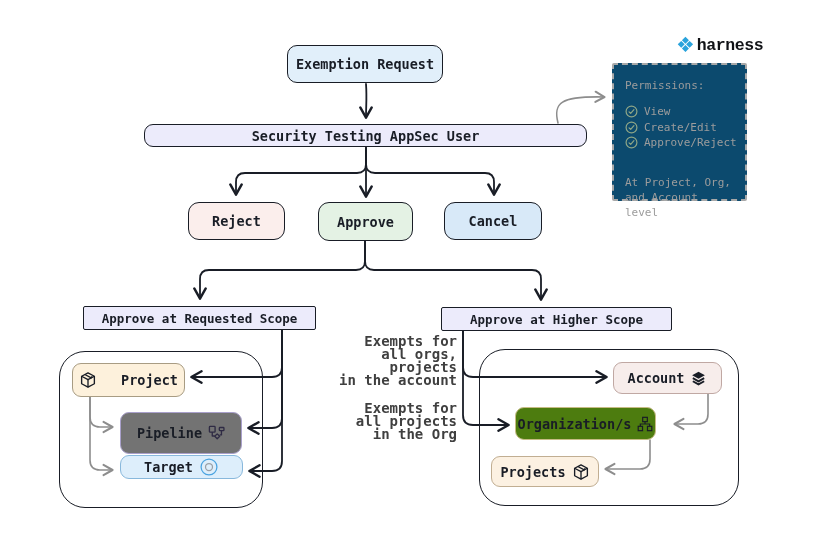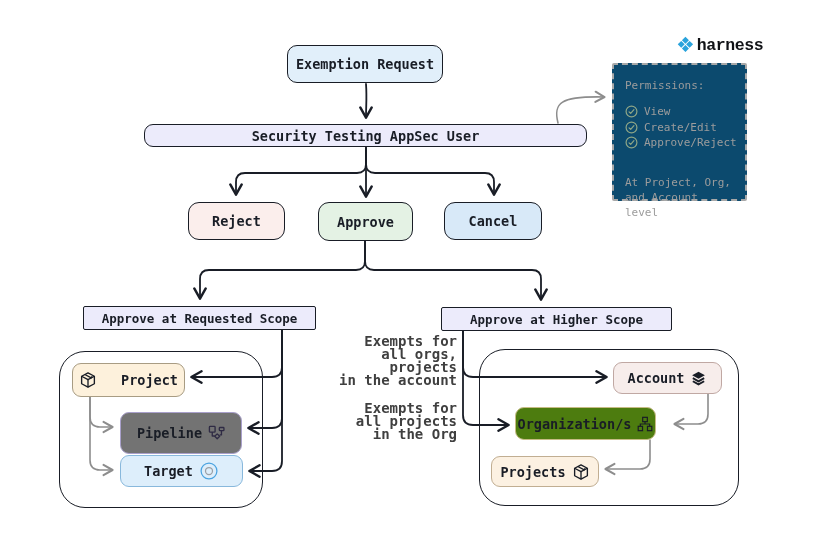--- a/index.html
+++ b/index.html
@@ -145,21 +145,21 @@
     <span>Pipeline</span>
     <svg width="17" height="17" viewBox="0 0 24 24" fill="none" stroke="#2f2b44" stroke-width="1.9" stroke-linejoin="round">
       <rect x="2" y="2" width="8" height="8" rx="1"></rect>
       <rect x="16" y="3.5" width="6.5" height="4.5" rx="1"></rect>
       <path d="M6 10v5.5h3.5"></path>
         <path d="M19 8v6h-2.5"></path>
       <path d="M13 12.5l3.5 3.5-3.5 3.5-3.5-3.5Z"></path>
     </svg>
   </div>
 
-  <div class="node leaf" style="left:120px; top:455px; width:123px; height:32px; background:#ddeefb; border-color:#88b8dc;">
+  <div class="node leaf" style="left:120px; top:455px; width:123px; height:24px; background:#ddeefb; border-color:#88b8dc;">
     <span>Target</span>
     <svg width="20" height="20" viewBox="0 0 24 24" fill="none">
       <circle cx="12" cy="12" r="9.5" stroke="#4aa3e0" stroke-width="1.5"></circle>
       <circle cx="12" cy="12" r="4.2" stroke="#9aa0a6" stroke-width="1.5"></circle>
     </svg>
   </div>
 
   <div class="container" style="left:479px; top:349px; width:260px; height:157px;"></div>
 
   <div class="node leaf" style="left:613px; top:362px; width:109px; height:32px; background:#f7edeb; border-color:#c0a8a3;">

